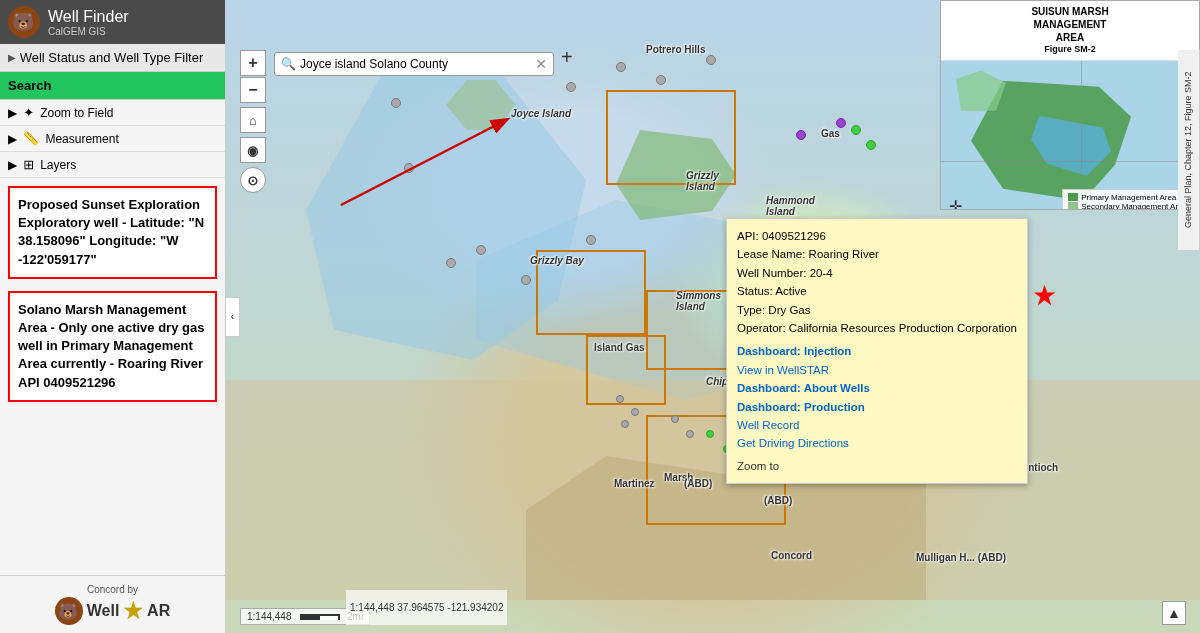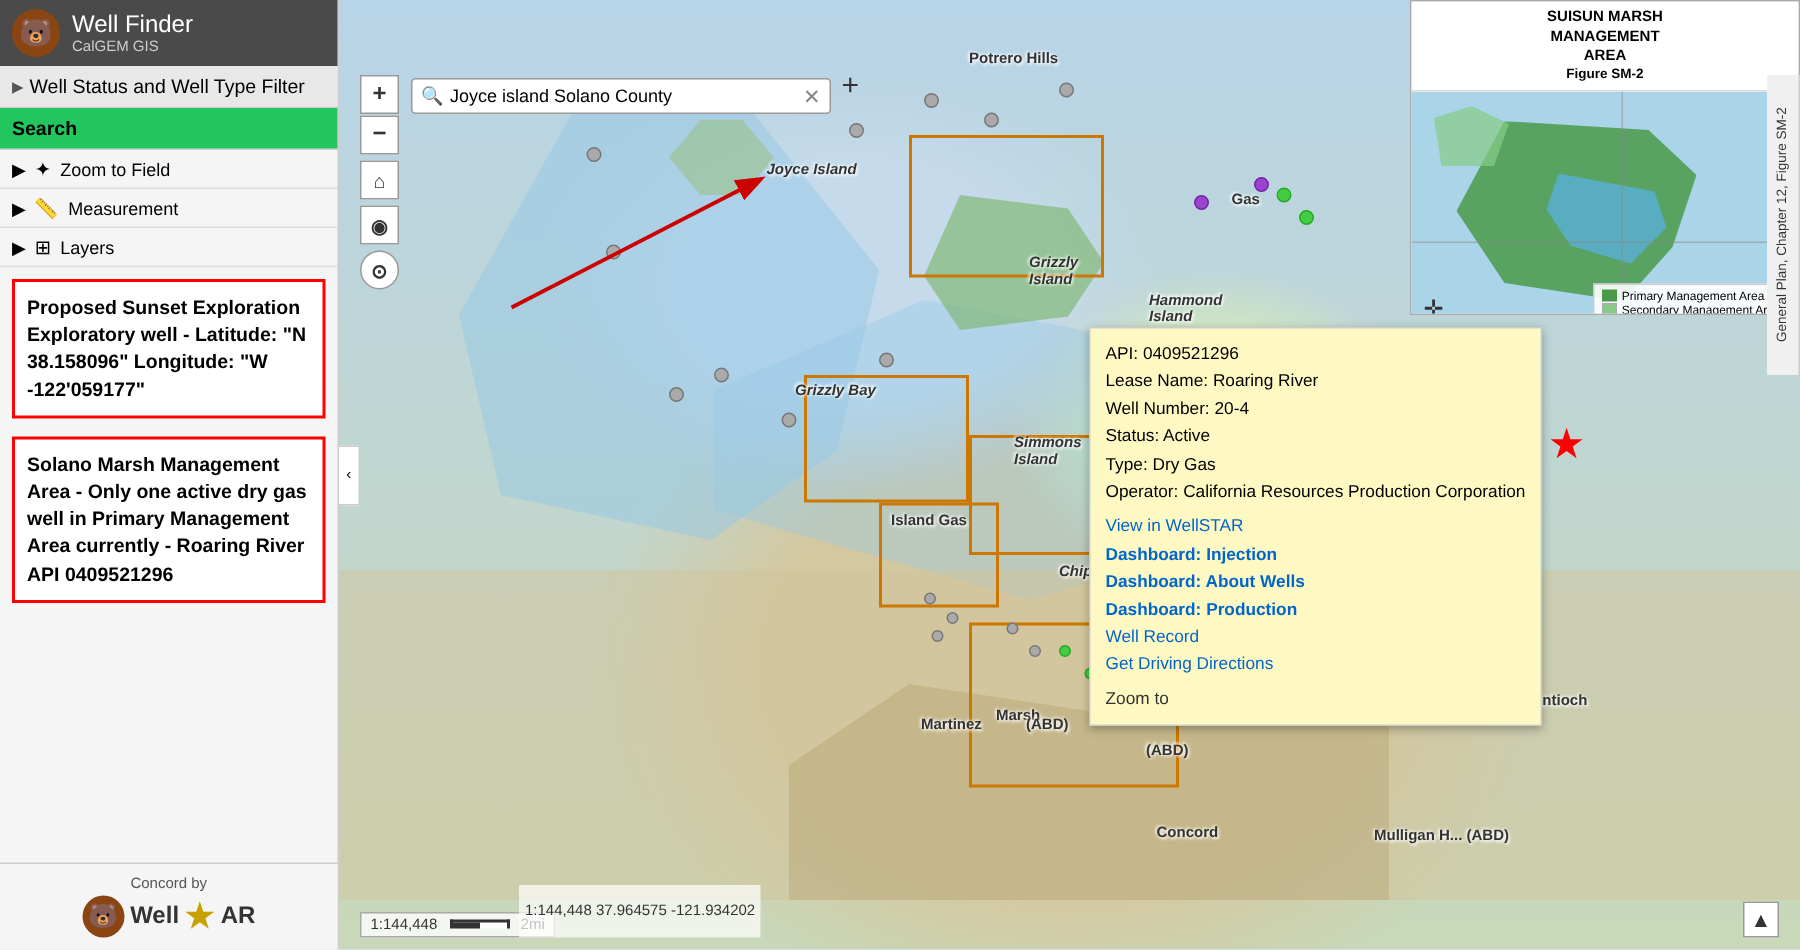--- a/index.html
+++ b/index.html
@@ -466,21 +466,21 @@
   </div>
 
   <div class="boundary-box" style="top:90px;left:380px;width:130px;height:95px;"></div>
   <div class="boundary-box" style="top:250px;left:310px;width:110px;height:85px;"></div>
   <div class="boundary-box" style="top:290px;left:420px;width:100px;height:80px;"></div>
   <div class="boundary-box" style="top:335px;left:360px;width:80px;height:70px;"></div>
   <div class="boundary-box" style="top:415px;left:420px;width:140px;height:110px;"></div>
   <div class="boundary-box" style="top:340px;left:585px;width:90px;height:75px;"></div>
   <div class="boundary-box" style="top:410px;left:690px;width:80px;height:65px;"></div>
 
-  <span class="map-label" style="top:34px;left:420px;">Potrero Hills</span>
+  <span class="map-label" style="top:44px;left:420px;">Potrero Hills</span>
   <span class="map-label" style="top:170px;left:460px;font-style:italic;">Grizzly<br>Island</span>
   <span class="map-label" style="top:255px;left:304px;font-style:italic;">Grizzly Bay</span>
   <span class="map-label" style="top:290px;left:450px;font-style:italic;">Simmons<br>Island</span>
   <span class="map-label" style="top:195px;left:540px;font-style:italic;">Hammond<br>Island</span>
   <span class="map-label" style="top:108px;left:285px;font-style:italic;">Joyce Island</span>
   <span class="map-label" style="top:128px;left:595px;">Gas</span>
   <span class="map-label" style="top:376px;left:480px;font-style:italic;">Chipps Island</span>
   <span class="map-label" style="top:338px;left:570px;">Honker Gas (ABD)</span>
   <span class="map-label" style="top:342px;left:368px;">Island Gas</span>
   <span class="map-label" style="top:468px;left:545px;">Bay Point</span>
@@ -545,22 +545,22 @@
 
   <div id="collapse-arrow">‹</div>
 
   <div id="well-popup">
     <div>API: 0409521296</div>
     <div>Lease Name: Roaring River</div>
     <div>Well Number: 20-4</div>
     <div>Status: Active</div>
     <div>Type: Dry Gas</div>
     <div style="margin-bottom:5px;">Operator: California Resources Production Corporation</div>
+    <a class="popup-link bold">Dashboard: Injection</a>
     <a class="popup-link">View in WellSTAR</a>
-    <a class="popup-link bold">Dashboard: Injection</a>
     <a class="popup-link bold">Dashboard: About Wells</a>
     <a class="popup-link bold">Dashboard: Production</a>
     <a class="popup-link">Well Record</a>
     <a class="popup-link">Get Driving Directions</a>
     <div class="zoom-text">Zoom to</div>
 
     <span class="star-icon">★</span>
   </div>
 
   <div id="map-inset">

